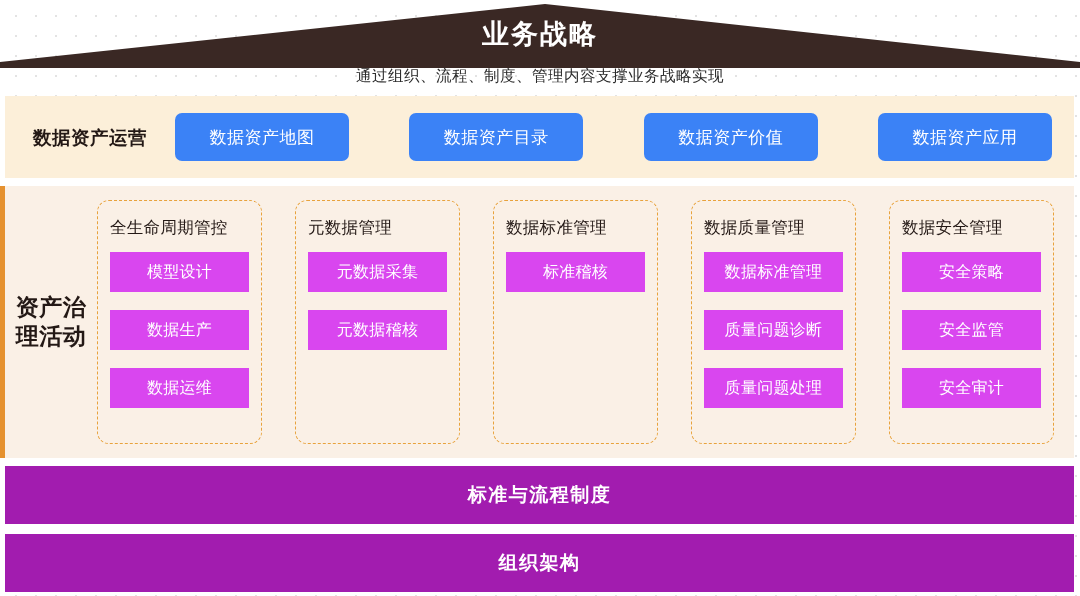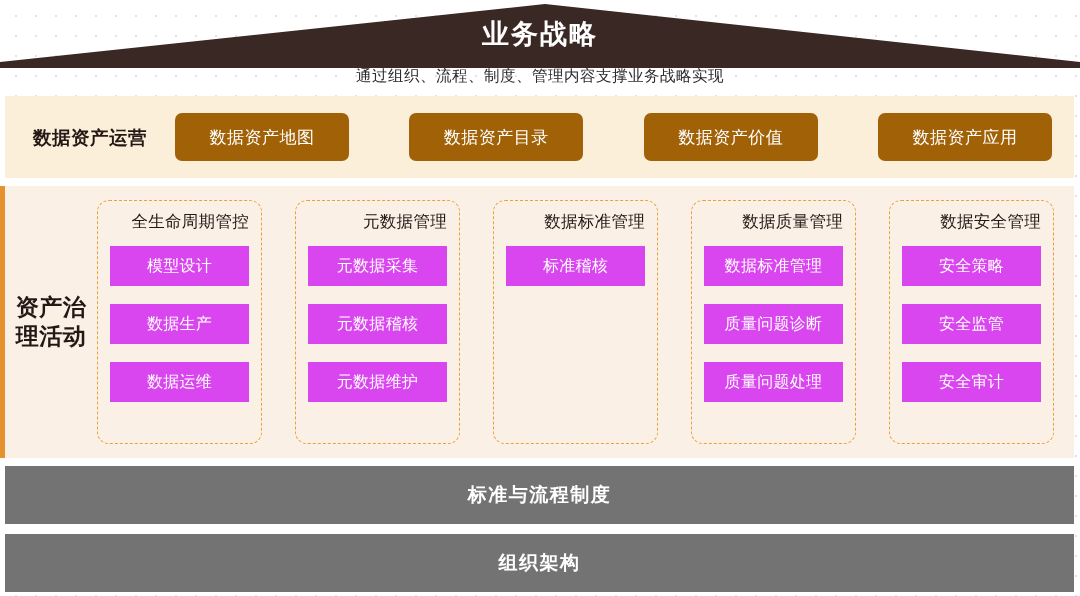--- a/index.html
+++ b/index.html
@@ -88,21 +88,21 @@
   #ops-boxes {
     flex: 1;
     display: flex;
     justify-content: space-between;
     align-items: center;
     padding-right: 22px;
   }
   .ops-box {
     width: 174px;
     height: 48px;
-    background: #a16207;
+    background: #3b82f6;
     border-radius: 7px;
     color: #ffffff;
     font-size: 17px;
     display: flex;
     align-items: center;
     justify-content: center;
     letter-spacing: 0.5px;
   }
 
   
@@ -138,46 +138,47 @@
   .gov-col {
     width: 165px;
     border: 1.6px dashed #e8a23c;
     border-radius: 12px;
     padding: 10px 12px 12px 12px;
     display: flex;
     flex-direction: column;
     align-items: stretch;
   }
   .gov-col-title {
-    text-align: right;
+    text-align: left;
     font-size: 16.5px;
     color: #231815;
     margin-bottom: 13px;
     letter-spacing: 0.3px;
+    margin-top: 6px;
   }
   .gov-item {
     height: 40px;
     background: #d946ef;
     color: #ffffff;
     font-size: 16px;
     display: flex;
     align-items: center;
     justify-content: center;
     margin-bottom: 18px;
     letter-spacing: 0.3px;
   }
   .gov-item:last-child { margin-bottom: 0; }
 
   
   .footer-bar {
     position: absolute;
     left: 5px;
     width: 1069px;
     height: 58px;
-    background: #737373;
+    background: #a21caf;
     color: #ffffff;
     font-size: 19px;
     font-weight: bold;
     display: flex;
     align-items: center;
     justify-content: center;
     letter-spacing: 1.5px;
   }
   #footer-bar-1 { top: 466px; }
   #footer-bar-2 { top: 534px; }
@@ -216,21 +217,20 @@
         <div class="gov-col-title">全生命周期管控</div>
         <div class="gov-item">模型设计</div>
         <div class="gov-item">数据生产</div>
         <div class="gov-item">数据运维</div>
       </div>
 
       <div class="gov-col">
         <div class="gov-col-title">元数据管理</div>
         <div class="gov-item">元数据采集</div>
         <div class="gov-item">元数据稽核</div>
-        <div class="gov-item">元数据维护</div>
       </div>
 
       <div class="gov-col">
         <div class="gov-col-title">数据标准管理</div>
         <div class="gov-item">标准稽核</div>
       </div>
 
       <div class="gov-col">
         <div class="gov-col-title">数据质量管理</div>
         <div class="gov-item">数据标准管理</div>

